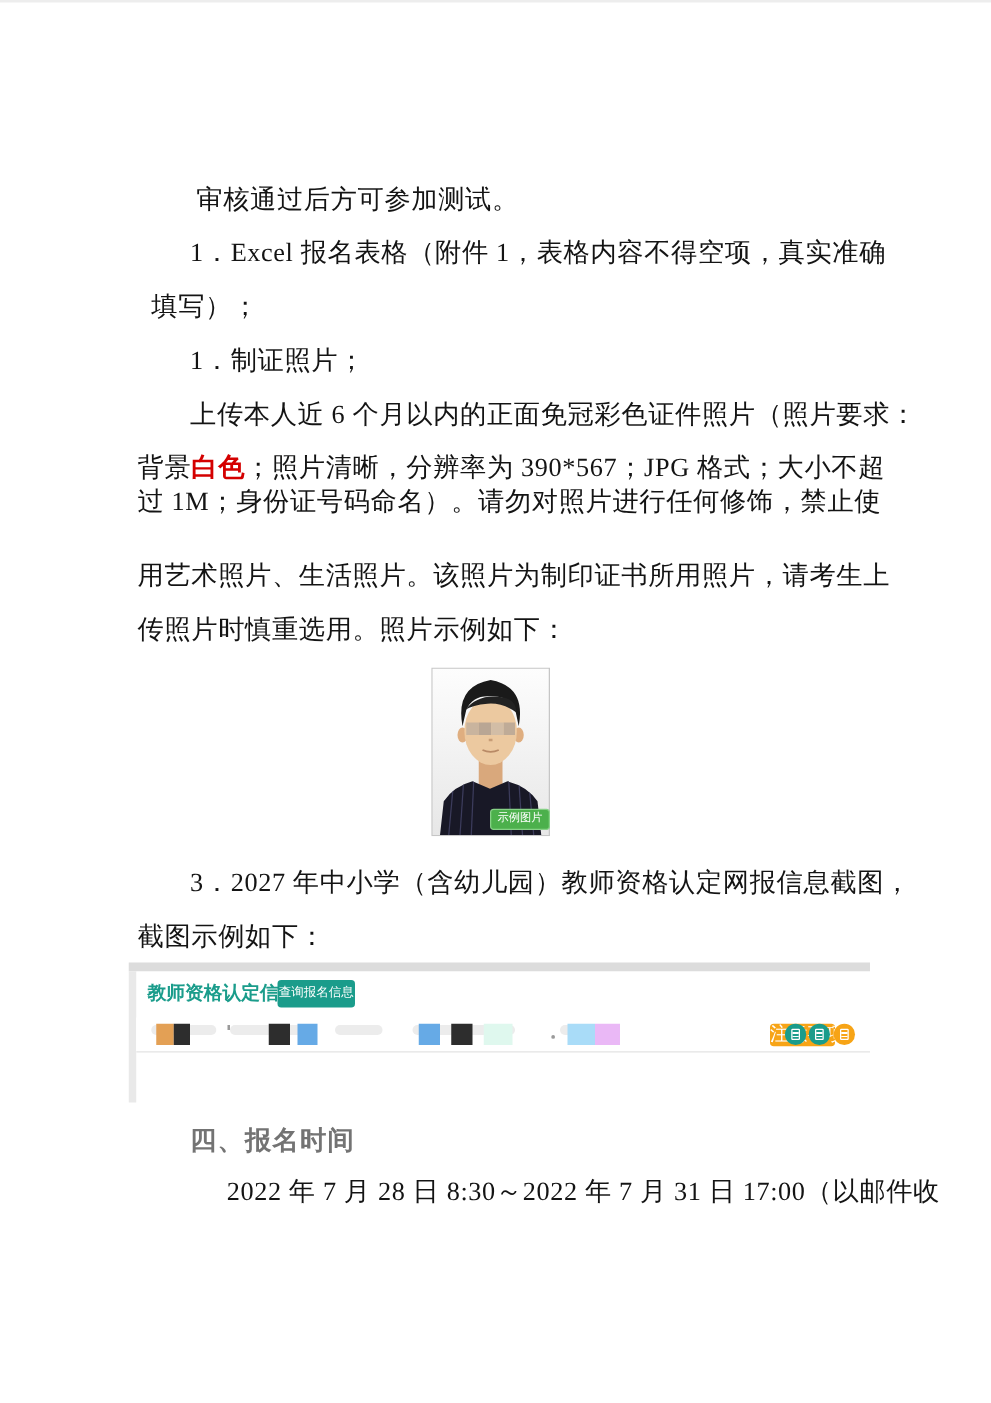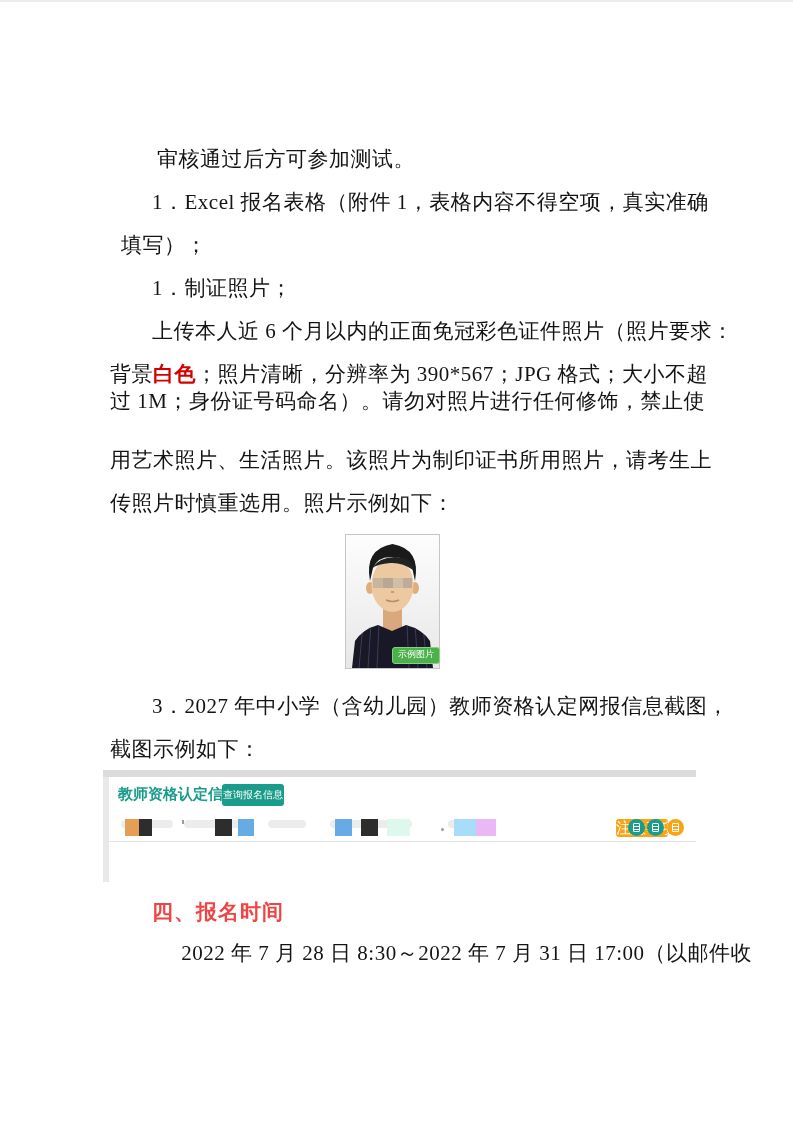--- a/index.html
+++ b/index.html
@@ -11,21 +11,21 @@
   .page-top-edge{position:absolute;left:0;top:0;width:793px;height:2px;background:#ededed;}
   
   .docline{
     position:absolute;left:110px;width:600px;font-size:21px;line-height:26px;
     white-space:nowrap;letter-spacing:0.5px;
   }
   .docline.indent{left:152px;}
   .red{color:#d40000;font-weight:bold;}
   .doc-heading{
     position:absolute;left:152px;font-family:"Liberation Sans","DejaVu Sans",sans-serif;
-    font-weight:bold;font-size:21px;letter-spacing:1px;white-space:nowrap;color:#ef4444;
+    font-weight:bold;font-size:21px;letter-spacing:1px;white-space:nowrap;color:#737373;
   }
   
   .id-photo{position:absolute;left:345px;top:519px;width:85px;height:135px;margin-top:15px;}
   
   .shot{
     position:absolute;left:103px;top:770px;width:593px;height:112px;background:#ffffff;
     font-family:"Liberation Sans","DejaVu Sans",sans-serif;
   }
   .shot-topbar{position:absolute;left:0;top:0;width:593px;height:7px;background:#dcdcdc;}
   .shot-leftbar{position:absolute;left:0;top:7px;width:6px;height:105px;background:#e9e9e9;}

